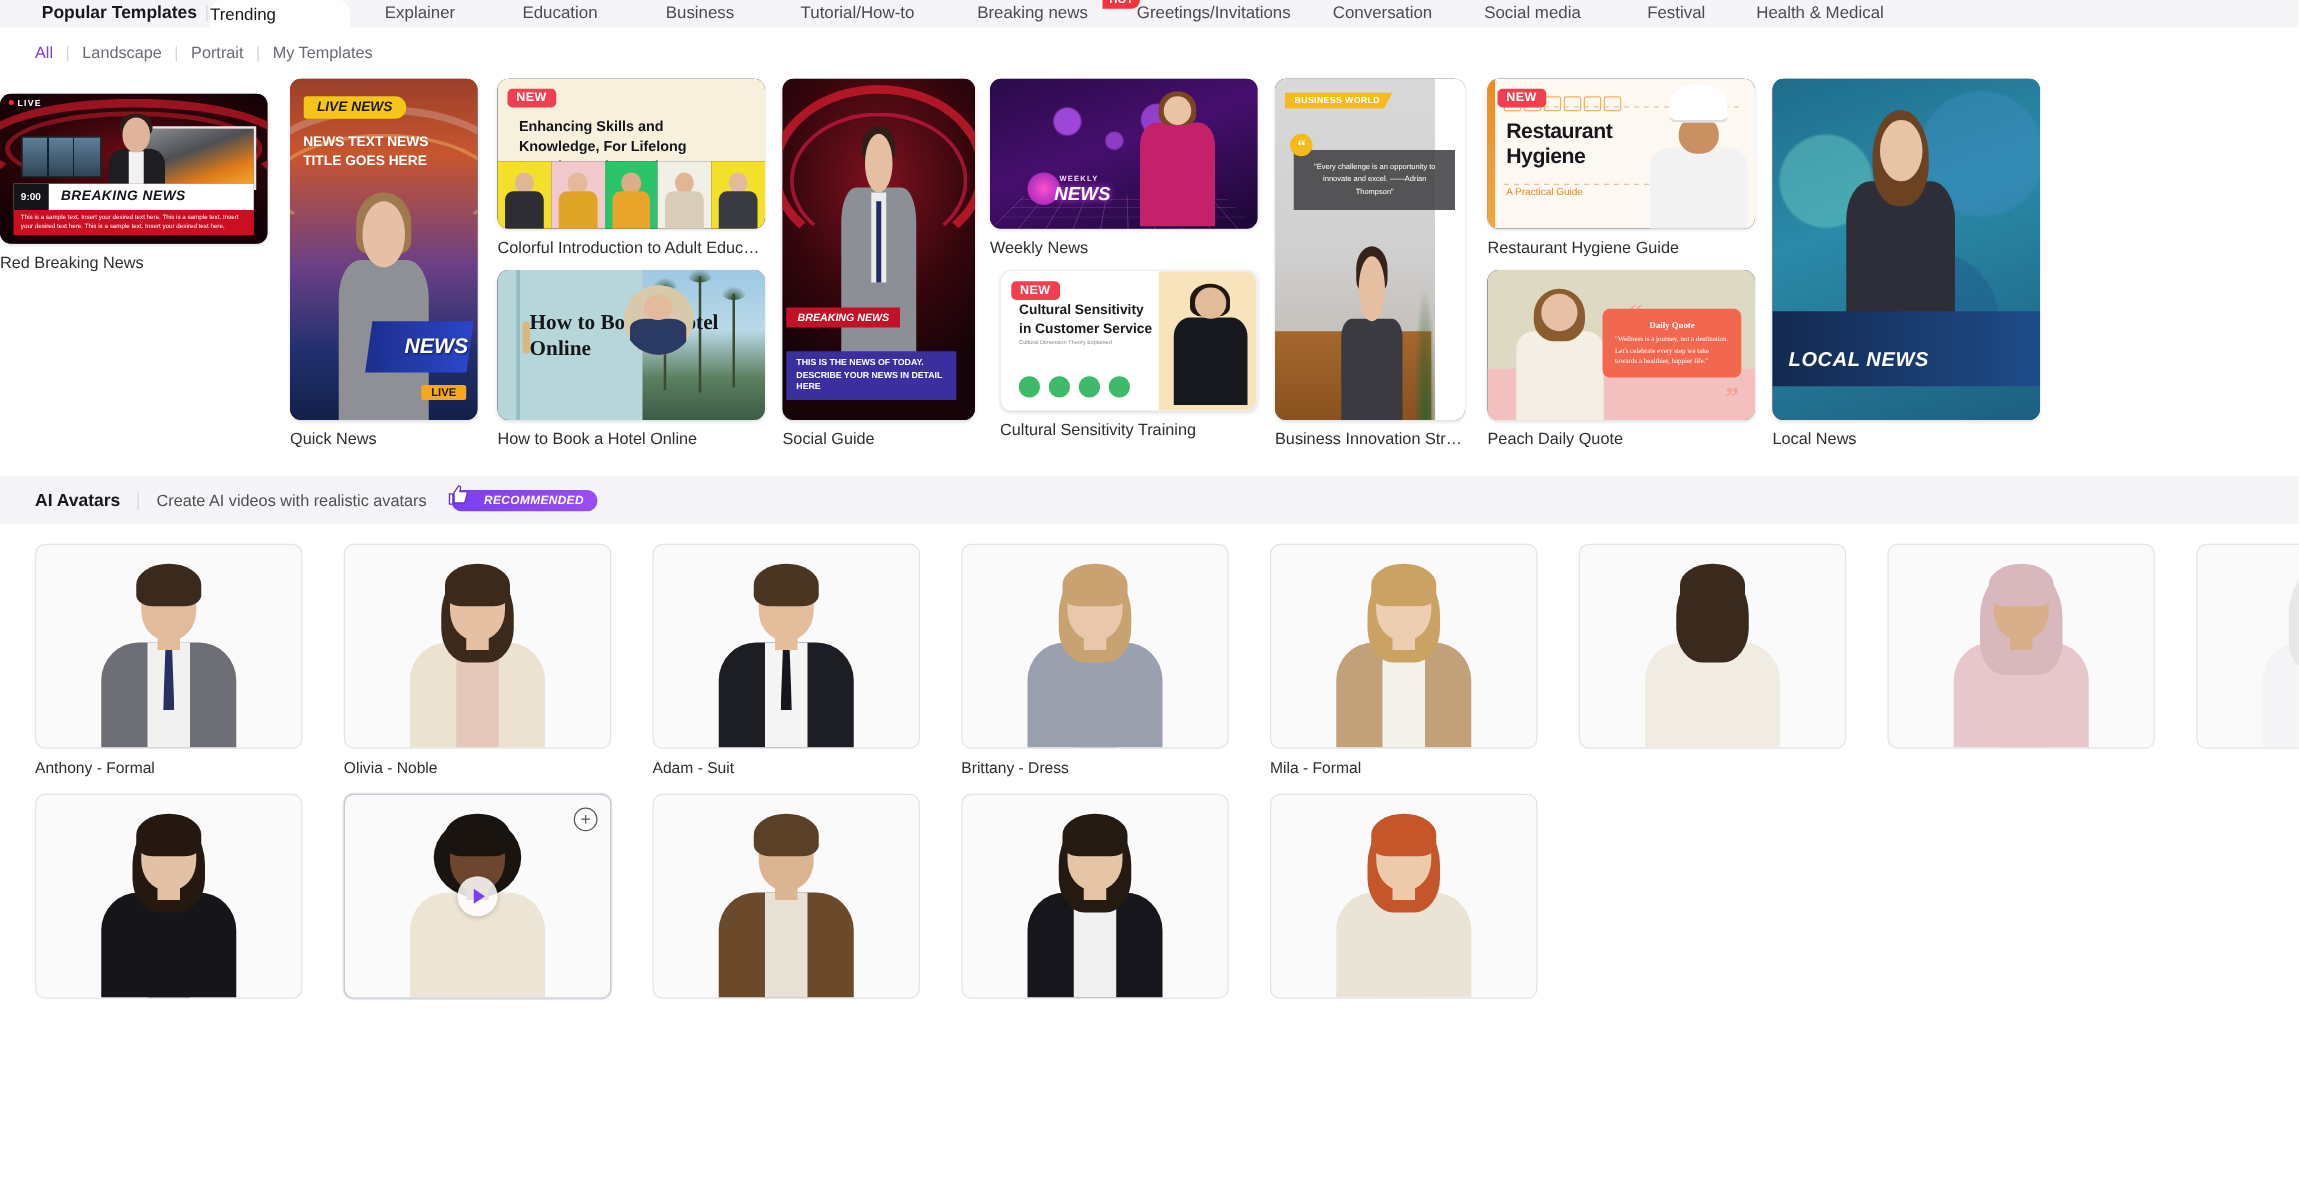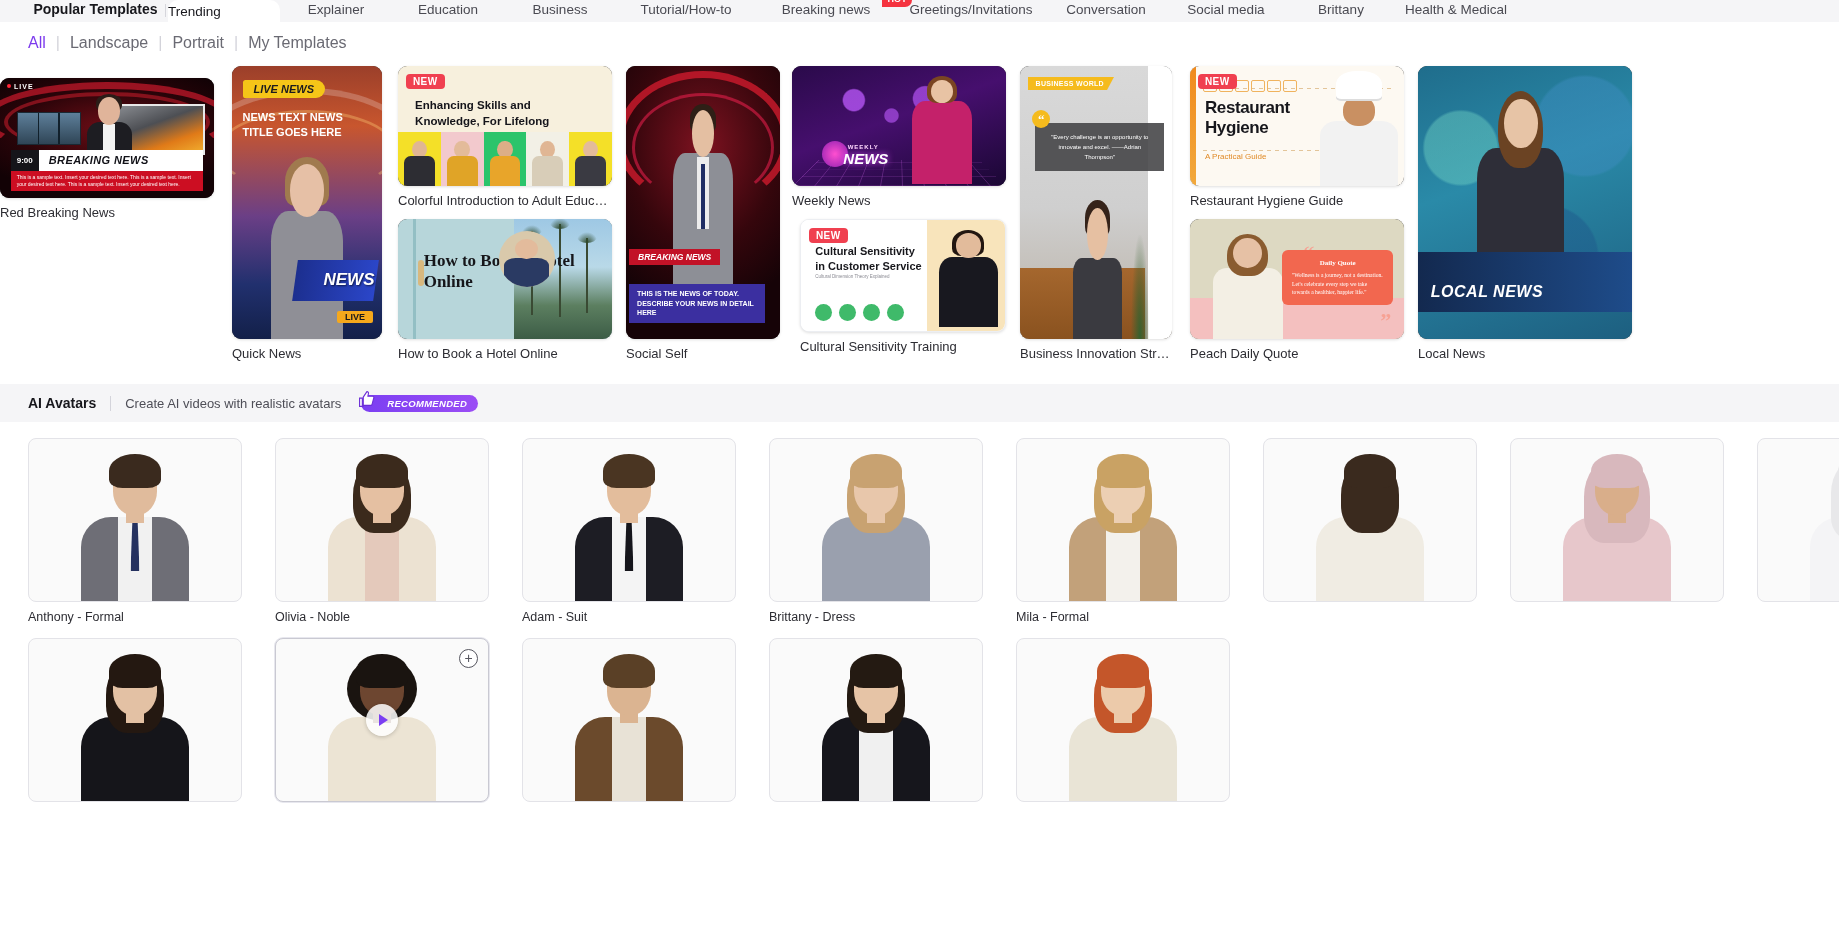--- a/index.html
+++ b/index.html
@@ -67,21 +67,21 @@
     font-weight: bold;
     letter-spacing: .2px;
   }
 
   
   .filters {
     display: flex;
     align-items: center;
     gap: 10px;
     padding: 12px 0 10px 28px;
-    font-size: 16px;
+    font-size: 13px;
   }
   .filter { color: #6a6a73; cursor: pointer; white-space: nowrap; }
   .filter.active { color: #7c3aed; }
   .filter-sep { color: #d3d3da; }
 
   
   .templates {
     position: relative;
     height: 300px;
     padding-left: 28px;
@@ -479,21 +479,21 @@
         <span>Trending</span>
       </div>
       <div class="tab" style="width: 112px;"><span>Explainer</span></div>
       <div class="tab" style="width: 112px;"><span>Education</span></div>
       <div class="tab" style="width: 112px;"><span>Business</span></div>
       <div class="tab" style="width: 140px;"><span>Tutorial/How-to</span></div>
       <div class="tab" style="width: 140px;"><span>Breaking news</span><span class="tab-badge">HOT</span></div>
       <div class="tab" style="width: 150px;"><span>Greetings/Invitations</span></div>
       <div class="tab" style="width: 120px;"><span>Conversation</span></div>
       <div class="tab" style="width: 120px;"><span>Social media</span></div>
-      <div class="tab" style="width: 110px;"><span>Brittany</span></div>
+      <div class="tab" style="width: 110px;"><span>Festival</span></div>
       <div class="tab" style="width: 120px;"><span>Health &amp; Medical</span></div>
     </div>
 </div>
 
 <div class="filters" id="filter-row">
     <span class="filter active">All</span>
     <span class="filter-sep">|</span>
     <span class="filter">Landscape</span>
     <span class="filter-sep">|</span>
     <span class="filter">Portrait</span>
@@ -612,21 +612,21 @@
           <div class="sn-b"></div>
             <div class="sn-shirt"></div>
             <div class="sn-tie"></div>
           <div class="sn-hr"></div>
             <div class="sn-h"></div>
         </div>
         <div class="sn-bk">BREAKING NEWS</div>
         <div class="sn-blue">THIS IS THE  NEWS OF TODAY. DESCRIBE YOUR NEWS IN DETAIL HERE</div>
       </div>
     </div>
-    <div class="tpl-title">Social Self</div>
+    <div class="tpl-title">Social Guide</div>
   </div>
 
   <div class="tpl-card" style="left:792px; top:4px; width:214px;">
     <div class="thumb" style="width:214px;height:120px;">
       <div class="art wn-bg">
         <div class="wn-map"></div>
         <div class="wn-grid"></div>
         <div class="wn-mic"></div>
         <div class="wn-weekly">WEEKLY</div>
         <div class="wn-news">NEWS</div>

